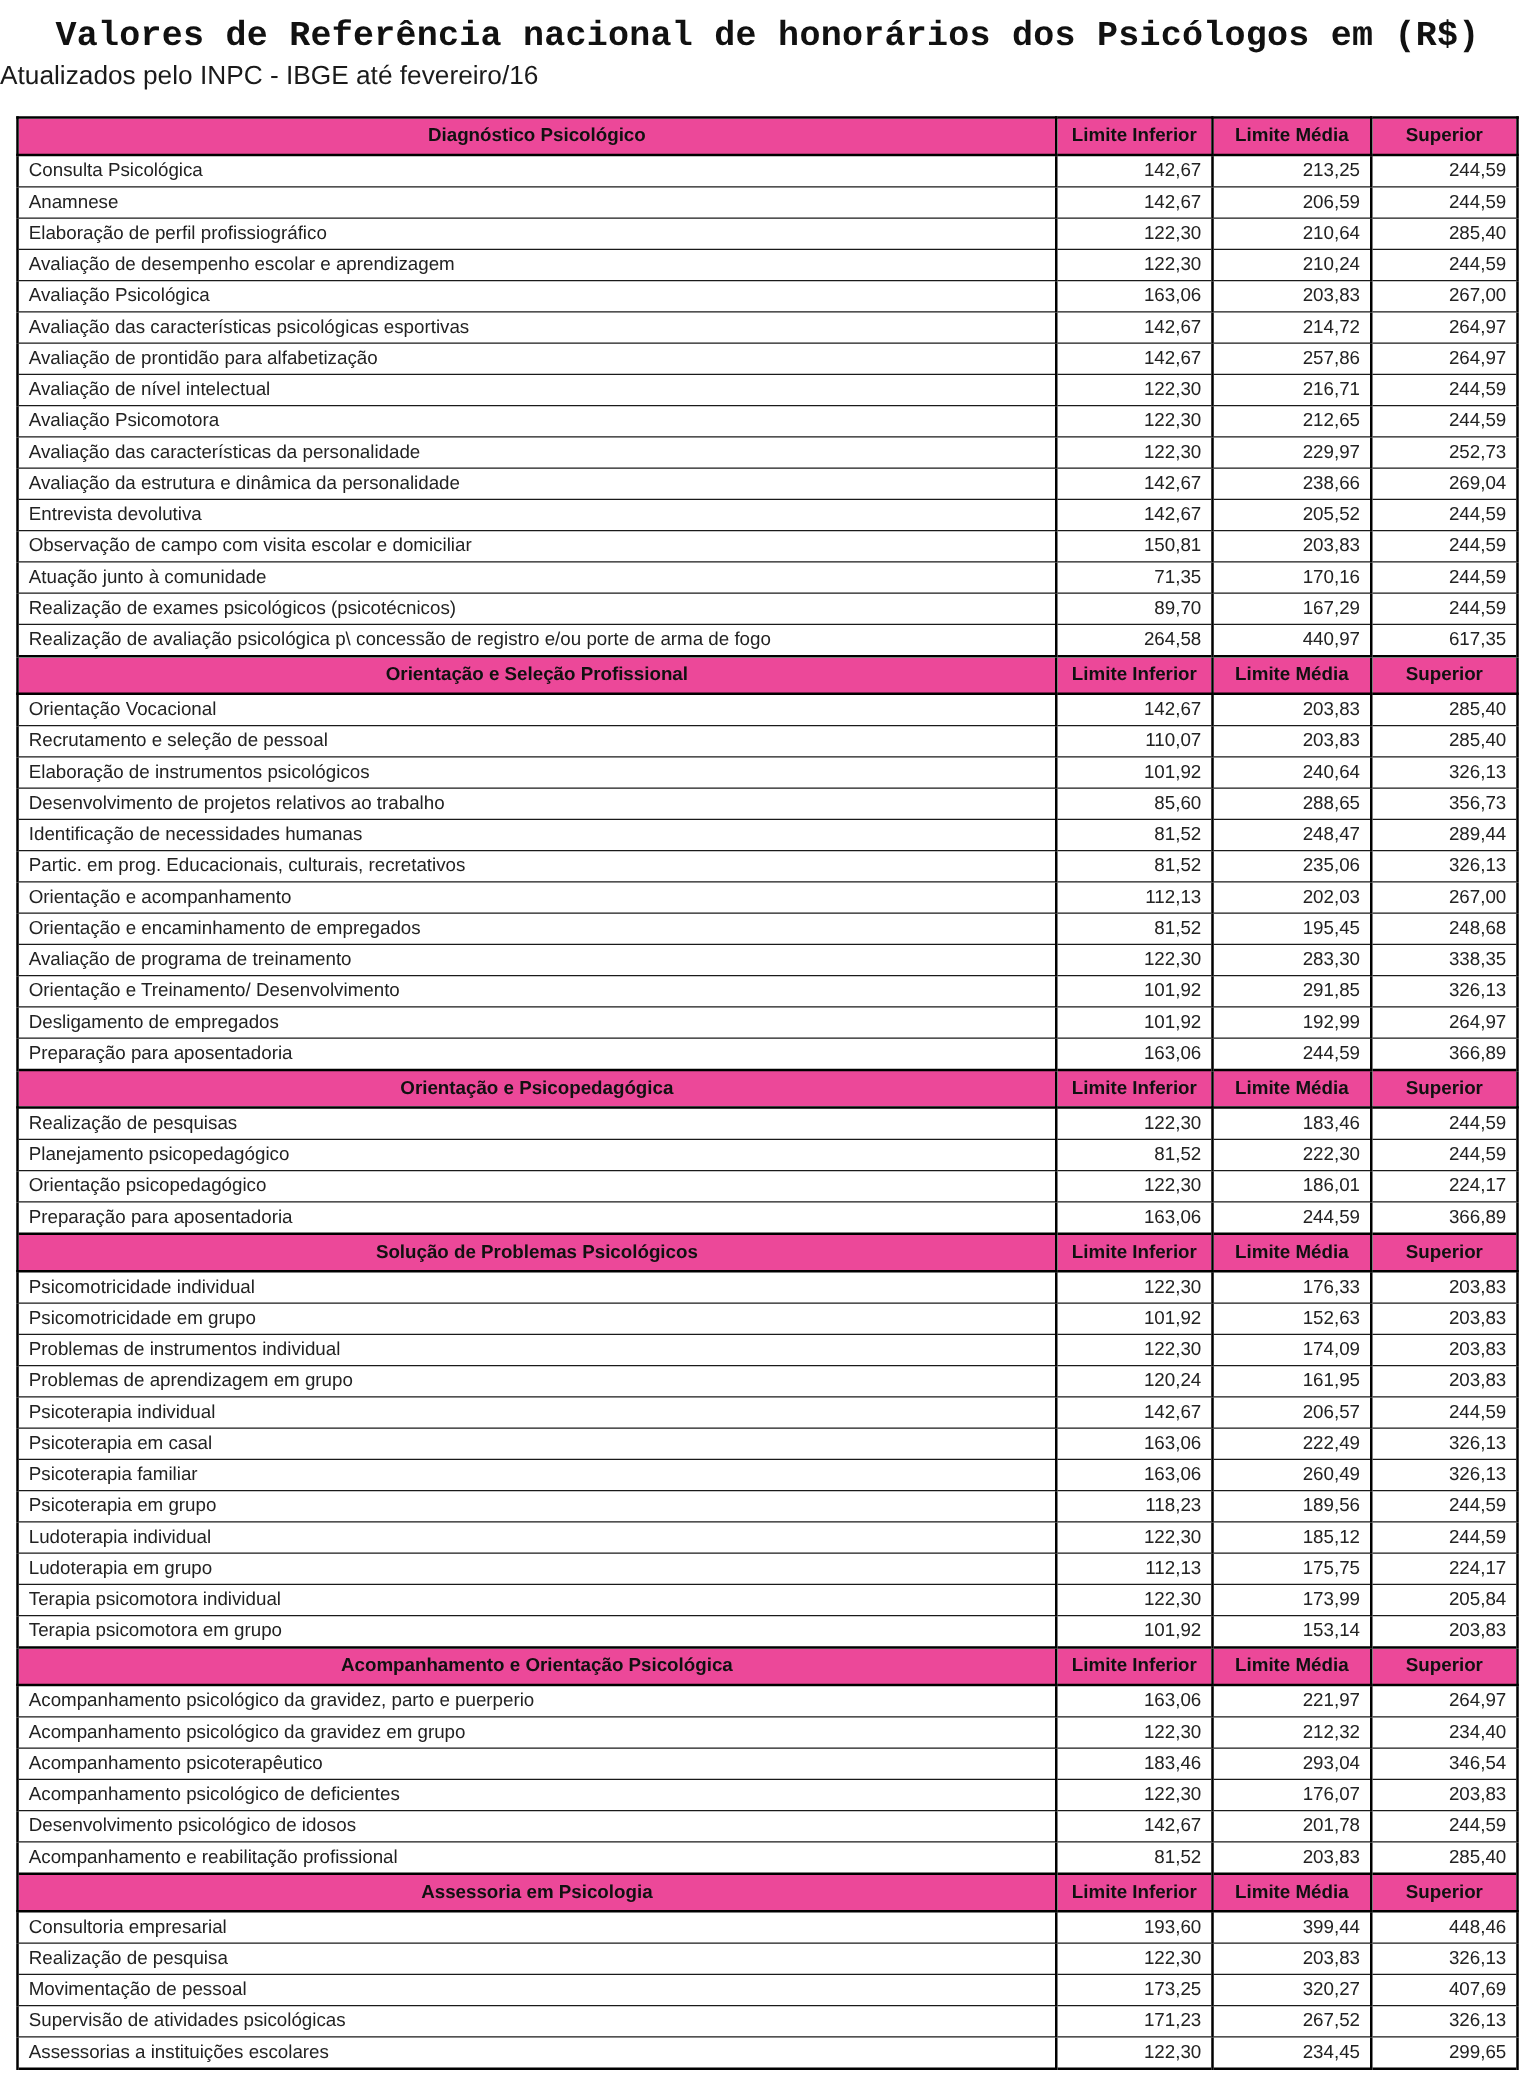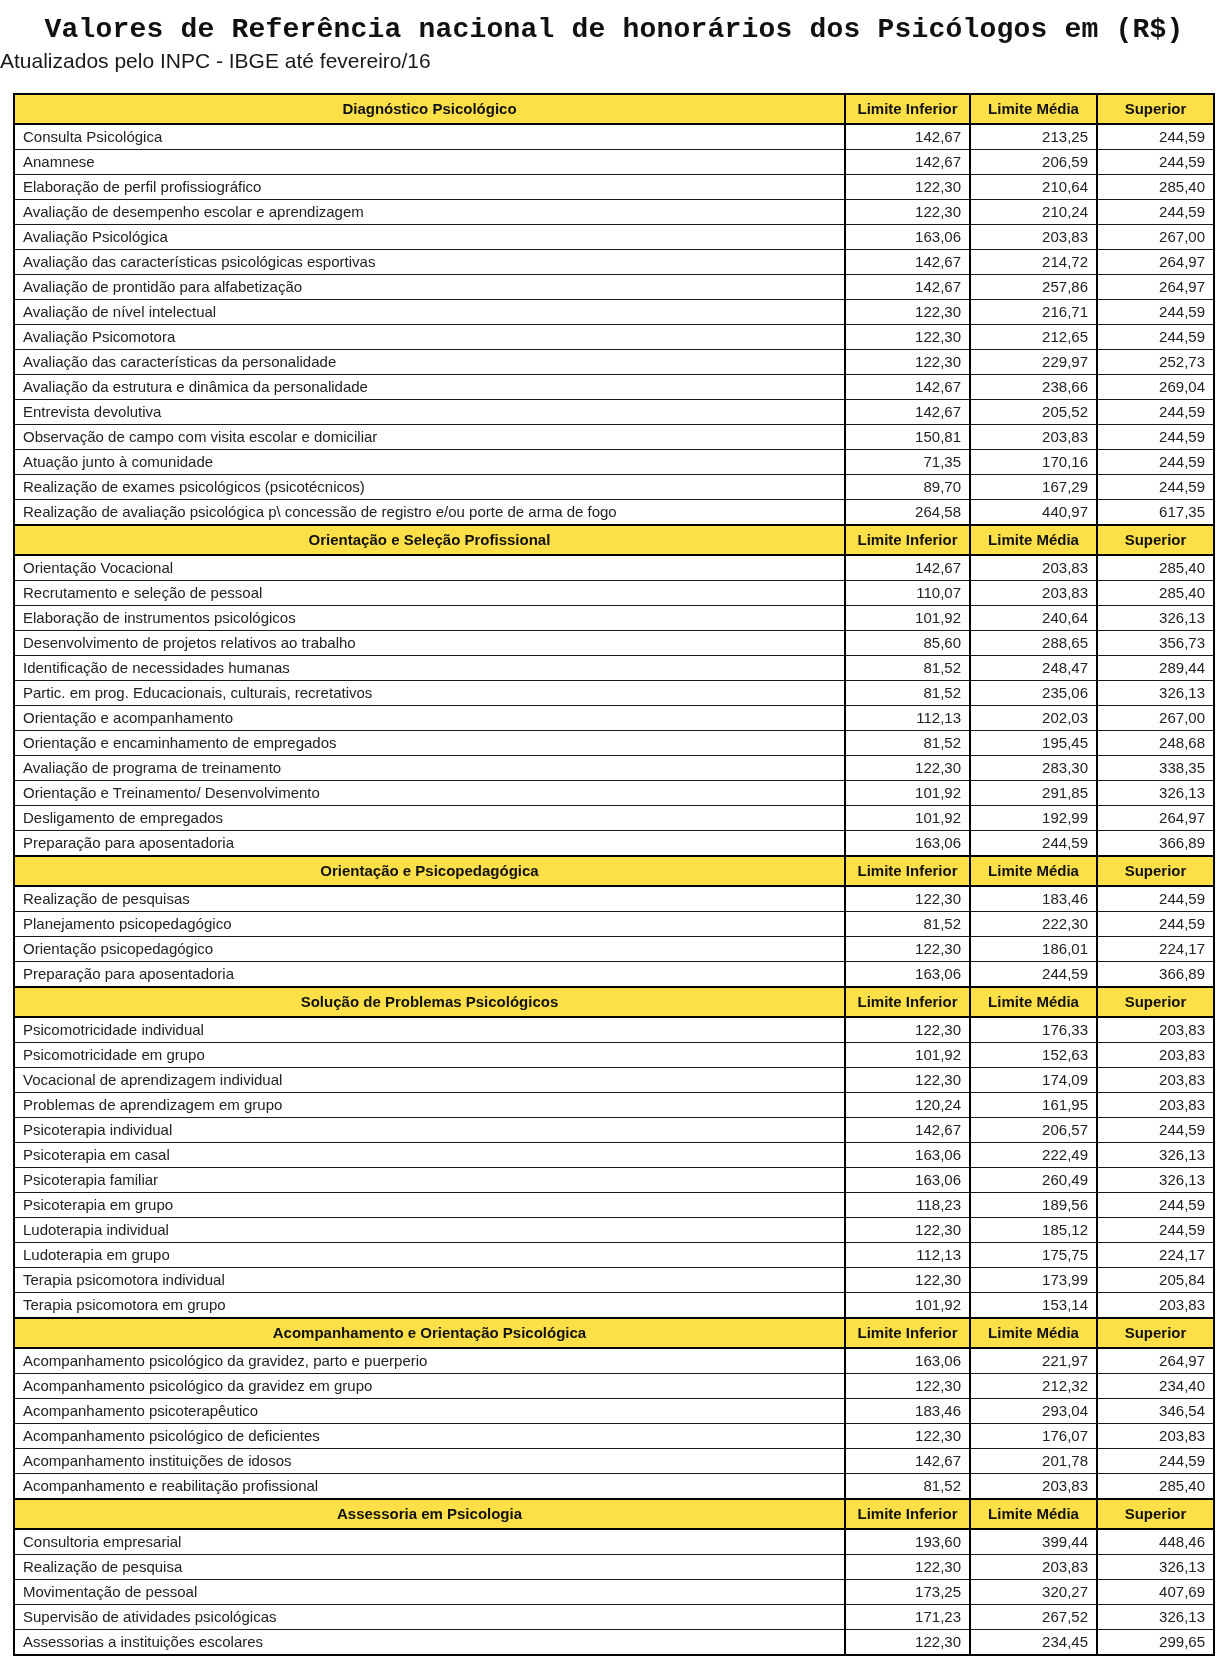--- a/index.html
+++ b/index.html
@@ -45,21 +45,21 @@
     border-bottom: 1px solid #1a1a1a;
     font-size: 15px;
     height: 24px;
     line-height: 24px;
     padding: 0 8px;
     overflow: hidden;
     white-space: nowrap;
     color: #222;
   }
   tr.section-row td {
-    background: #fde047;
+    background: #ec4899;
     font-weight: bold;
     text-align: center;
     height: 28px;
     line-height: 28px;
     border-top: 2px solid #000;
     border-bottom: 2px solid #000;
     color: #111;
     font-size: 15px;
   }
   td.desc-cell {
@@ -309,21 +309,21 @@
           <td class="num-cell">176,33</td>
           <td class="num-cell">203,83</td>
         </tr>
         <tr>
           <td class="desc-cell">Psicomotricidade em grupo</td>
           <td class="num-cell">101,92</td>
           <td class="num-cell">152,63</td>
           <td class="num-cell">203,83</td>
         </tr>
         <tr>
-          <td class="desc-cell">Vocacional de aprendizagem individual</td>
+          <td class="desc-cell">Problemas de instrumentos individual</td>
           <td class="num-cell">122,30</td>
           <td class="num-cell">174,09</td>
           <td class="num-cell">203,83</td>
         </tr>
         <tr>
           <td class="desc-cell">Problemas de aprendizagem em grupo</td>
           <td class="num-cell">120,24</td>
           <td class="num-cell">161,95</td>
           <td class="num-cell">203,83</td>
         </tr>
@@ -399,21 +399,21 @@
           <td class="num-cell">293,04</td>
           <td class="num-cell">346,54</td>
         </tr>
         <tr>
           <td class="desc-cell">Acompanhamento psicológico de deficientes</td>
           <td class="num-cell">122,30</td>
           <td class="num-cell">176,07</td>
           <td class="num-cell">203,83</td>
         </tr>
         <tr>
-          <td class="desc-cell">Acompanhamento instituições de idosos</td>
+          <td class="desc-cell">Desenvolvimento psicológico de idosos</td>
           <td class="num-cell">142,67</td>
           <td class="num-cell">201,78</td>
           <td class="num-cell">244,59</td>
         </tr>
         <tr>
           <td class="desc-cell">Acompanhamento e reabilitação profissional</td>
           <td class="num-cell">81,52</td>
           <td class="num-cell">203,83</td>
           <td class="num-cell">285,40</td>
         </tr>

